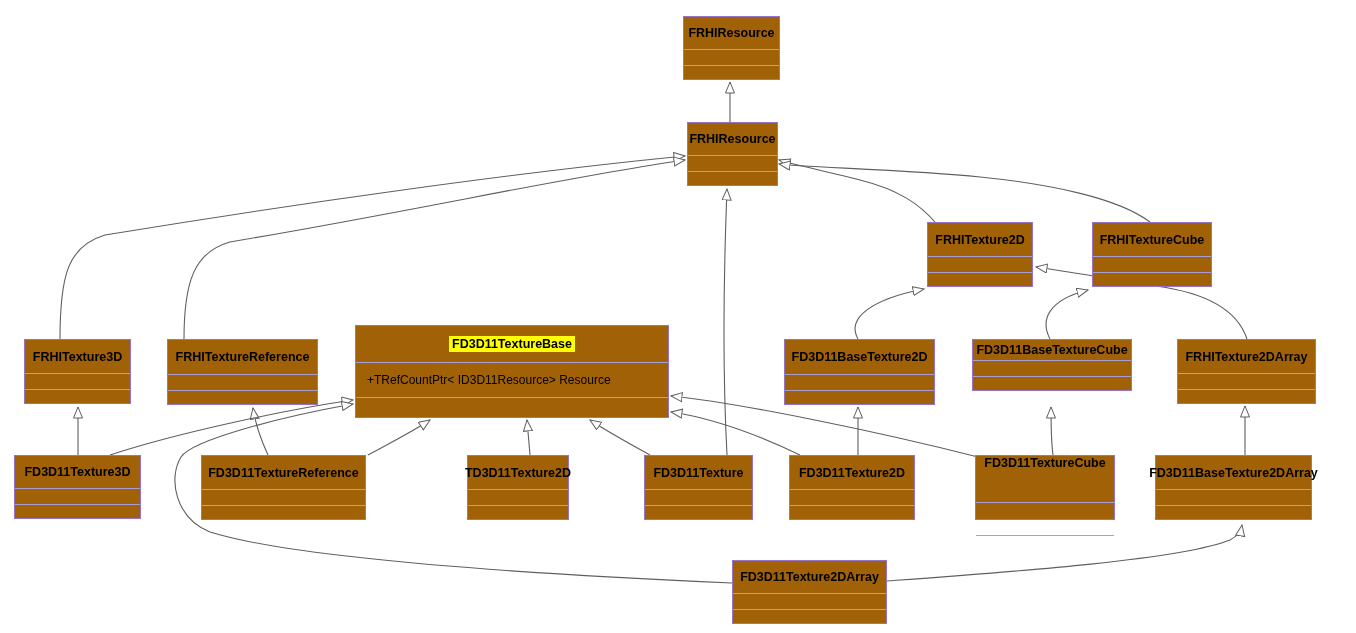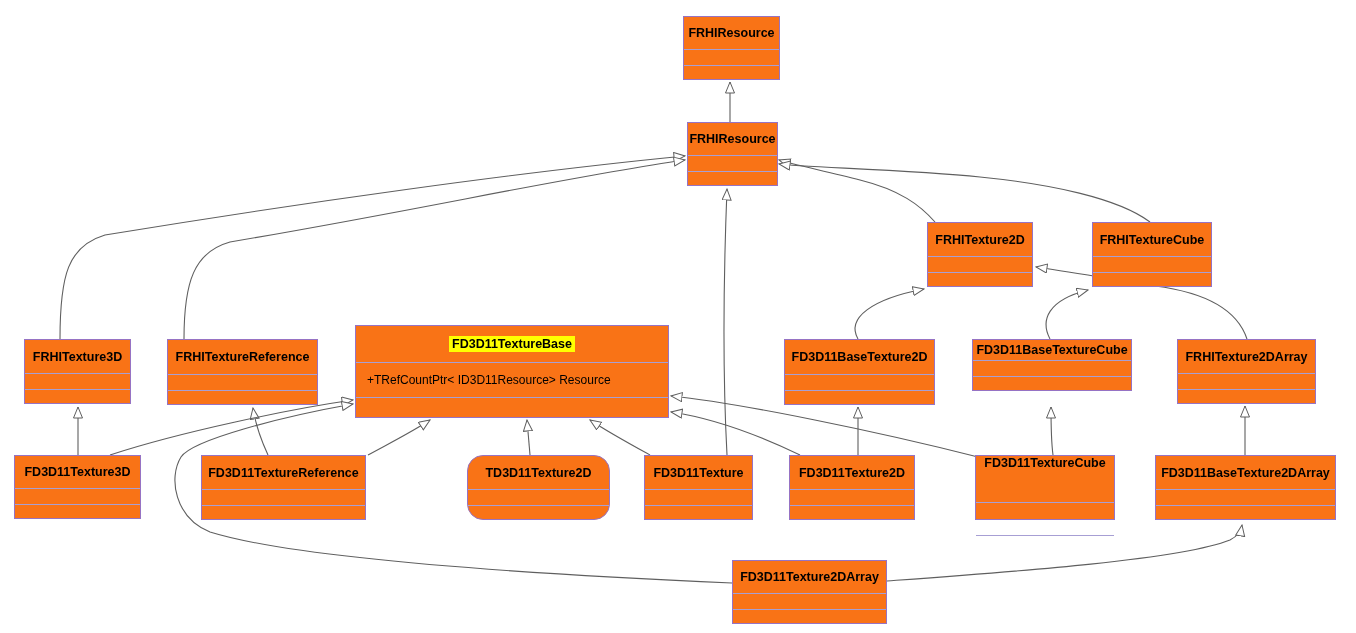--- a/index.html
+++ b/index.html
@@ -7,21 +7,21 @@
     position:relative;
     width:1356px;height:633px;
     background:#ffffff;
     font-family:"Liberation Sans","DejaVu Sans",sans-serif;
     overflow:hidden;
   }
   #edge-layer{position:absolute;left:0;top:0;width:1356px;height:633px;}
   .node{
     position:absolute;
     box-sizing:border-box;
-    background:#f97316;
+    background:#a16207;
     border:1.5px solid #9673c4;
     display:flex;
     flex-direction:column;
   }
   .node .t{
     flex:1;
     display:flex;
     align-items:center;
     justify-content:center;
     font-size:12.5px;
@@ -145,41 +145,41 @@
   <div class="node" style="left:14px;top:455px;width:127px;height:64px;">
     <div class="t">FD3D11Texture3D</div>
     <div class="r"></div>
     <div class="r2"></div>
   </div>
   <div class="node" style="left:201px;top:455px;width:165px;height:65px;">
     <div class="t">FD3D11TextureReference</div>
     <div class="r"></div>
     <div class="r2"></div>
   </div>
-  <div class="node" style="left:467px;top:455px;width:143px;height:65px;border-radius:16px;">
+  <div class="node" style="left:467px;top:455px;width:102px;height:65px;">
     <div class="t">TD3D11Texture2D</div>
     <div class="r"></div>
     <div class="r2"></div>
   </div>
   <div class="node" style="left:644px;top:455px;width:109px;height:65px;">
     <div class="t">FD3D11Texture</div>
     <div class="r"></div>
     <div class="r2"></div>
   </div>
   <div class="node" style="left:789px;top:455px;width:126px;height:65px;text-align:center;">
     <div class="t">FD3D11Texture2D</div>
     <div class="r"></div>
     <div class="r2"></div>
   </div>
   <div class="node" style="left:975px;top:455px;width:140px;height:65px;gap:32px;">
     <div class="t">FD3D11TextureCube</div>
     <div class="r"></div>
     <div class="r2"></div>
   </div>
-  <div class="node" style="left:1155px;top:455px;width:181px;height:65px;">
+  <div class="node" style="left:1155px;top:455px;width:157px;height:65px;">
     <div class="t">FD3D11BaseTexture2DArray</div>
     <div class="r"></div>
     <div class="r2"></div>
   </div>
 
   <div class="node" style="left:732px;top:560px;width:155px;height:64px;">
     <div class="t">FD3D11Texture2DArray</div>
     <div class="r"></div>
     <div class="r2"></div>
   </div>

